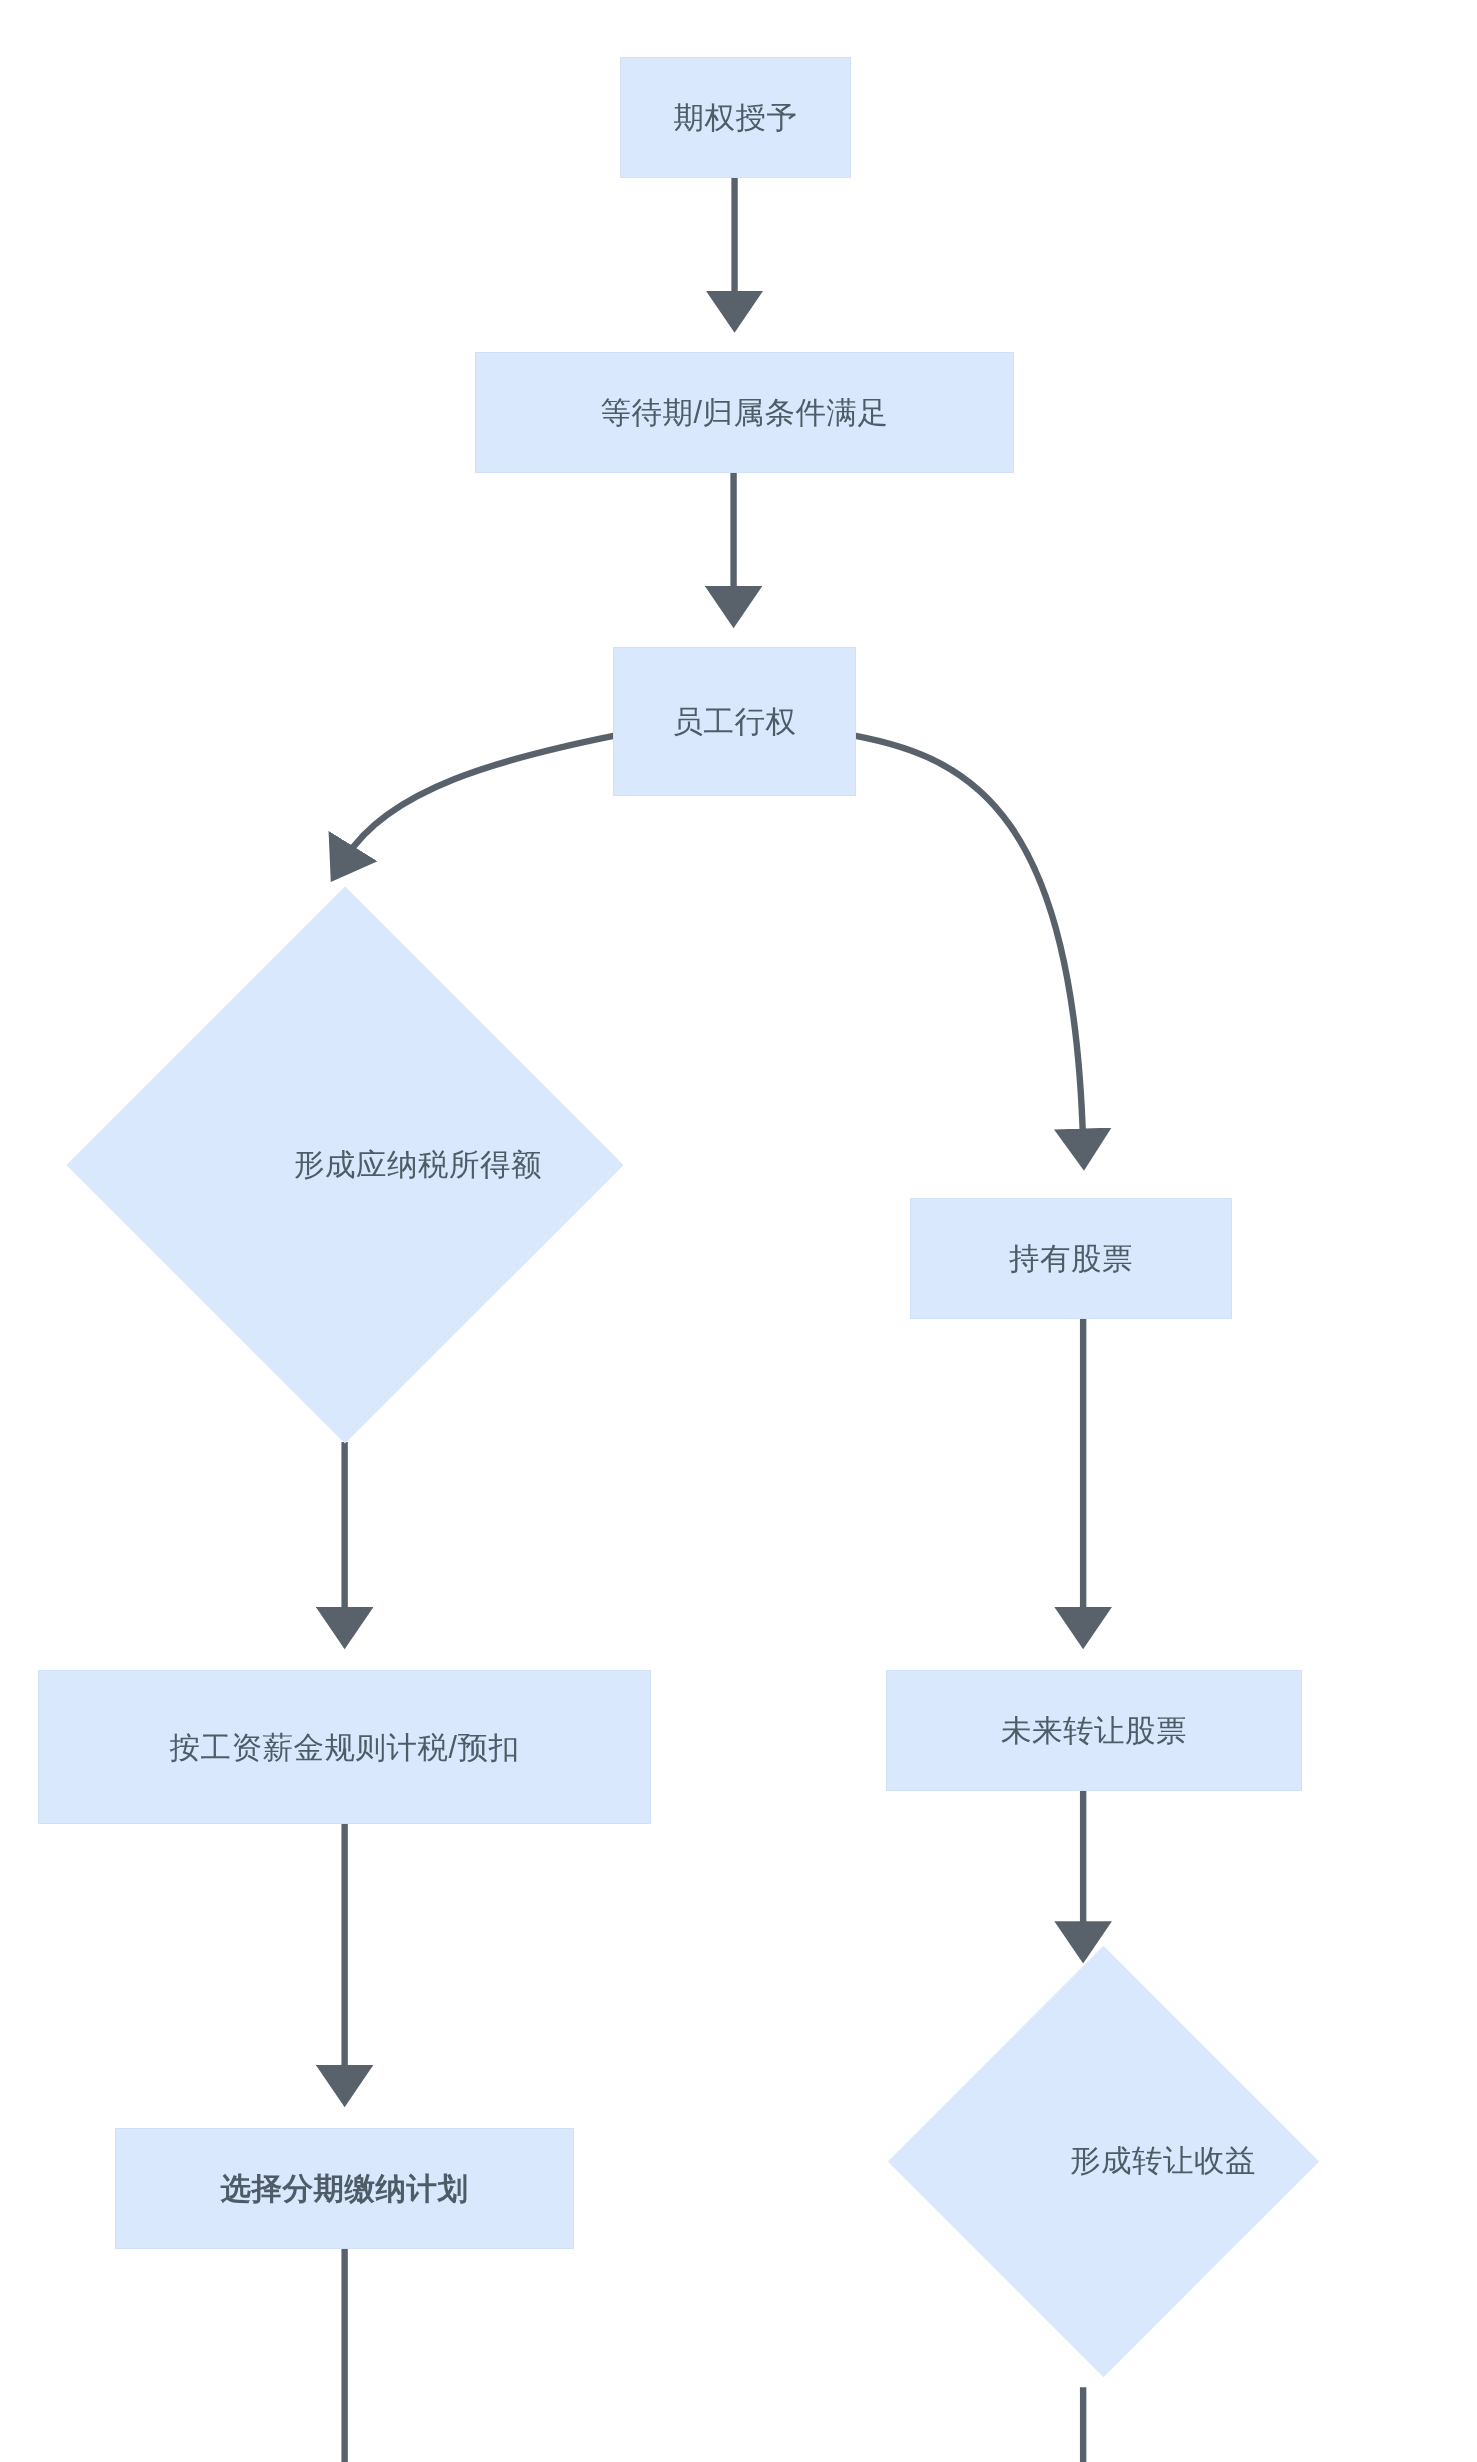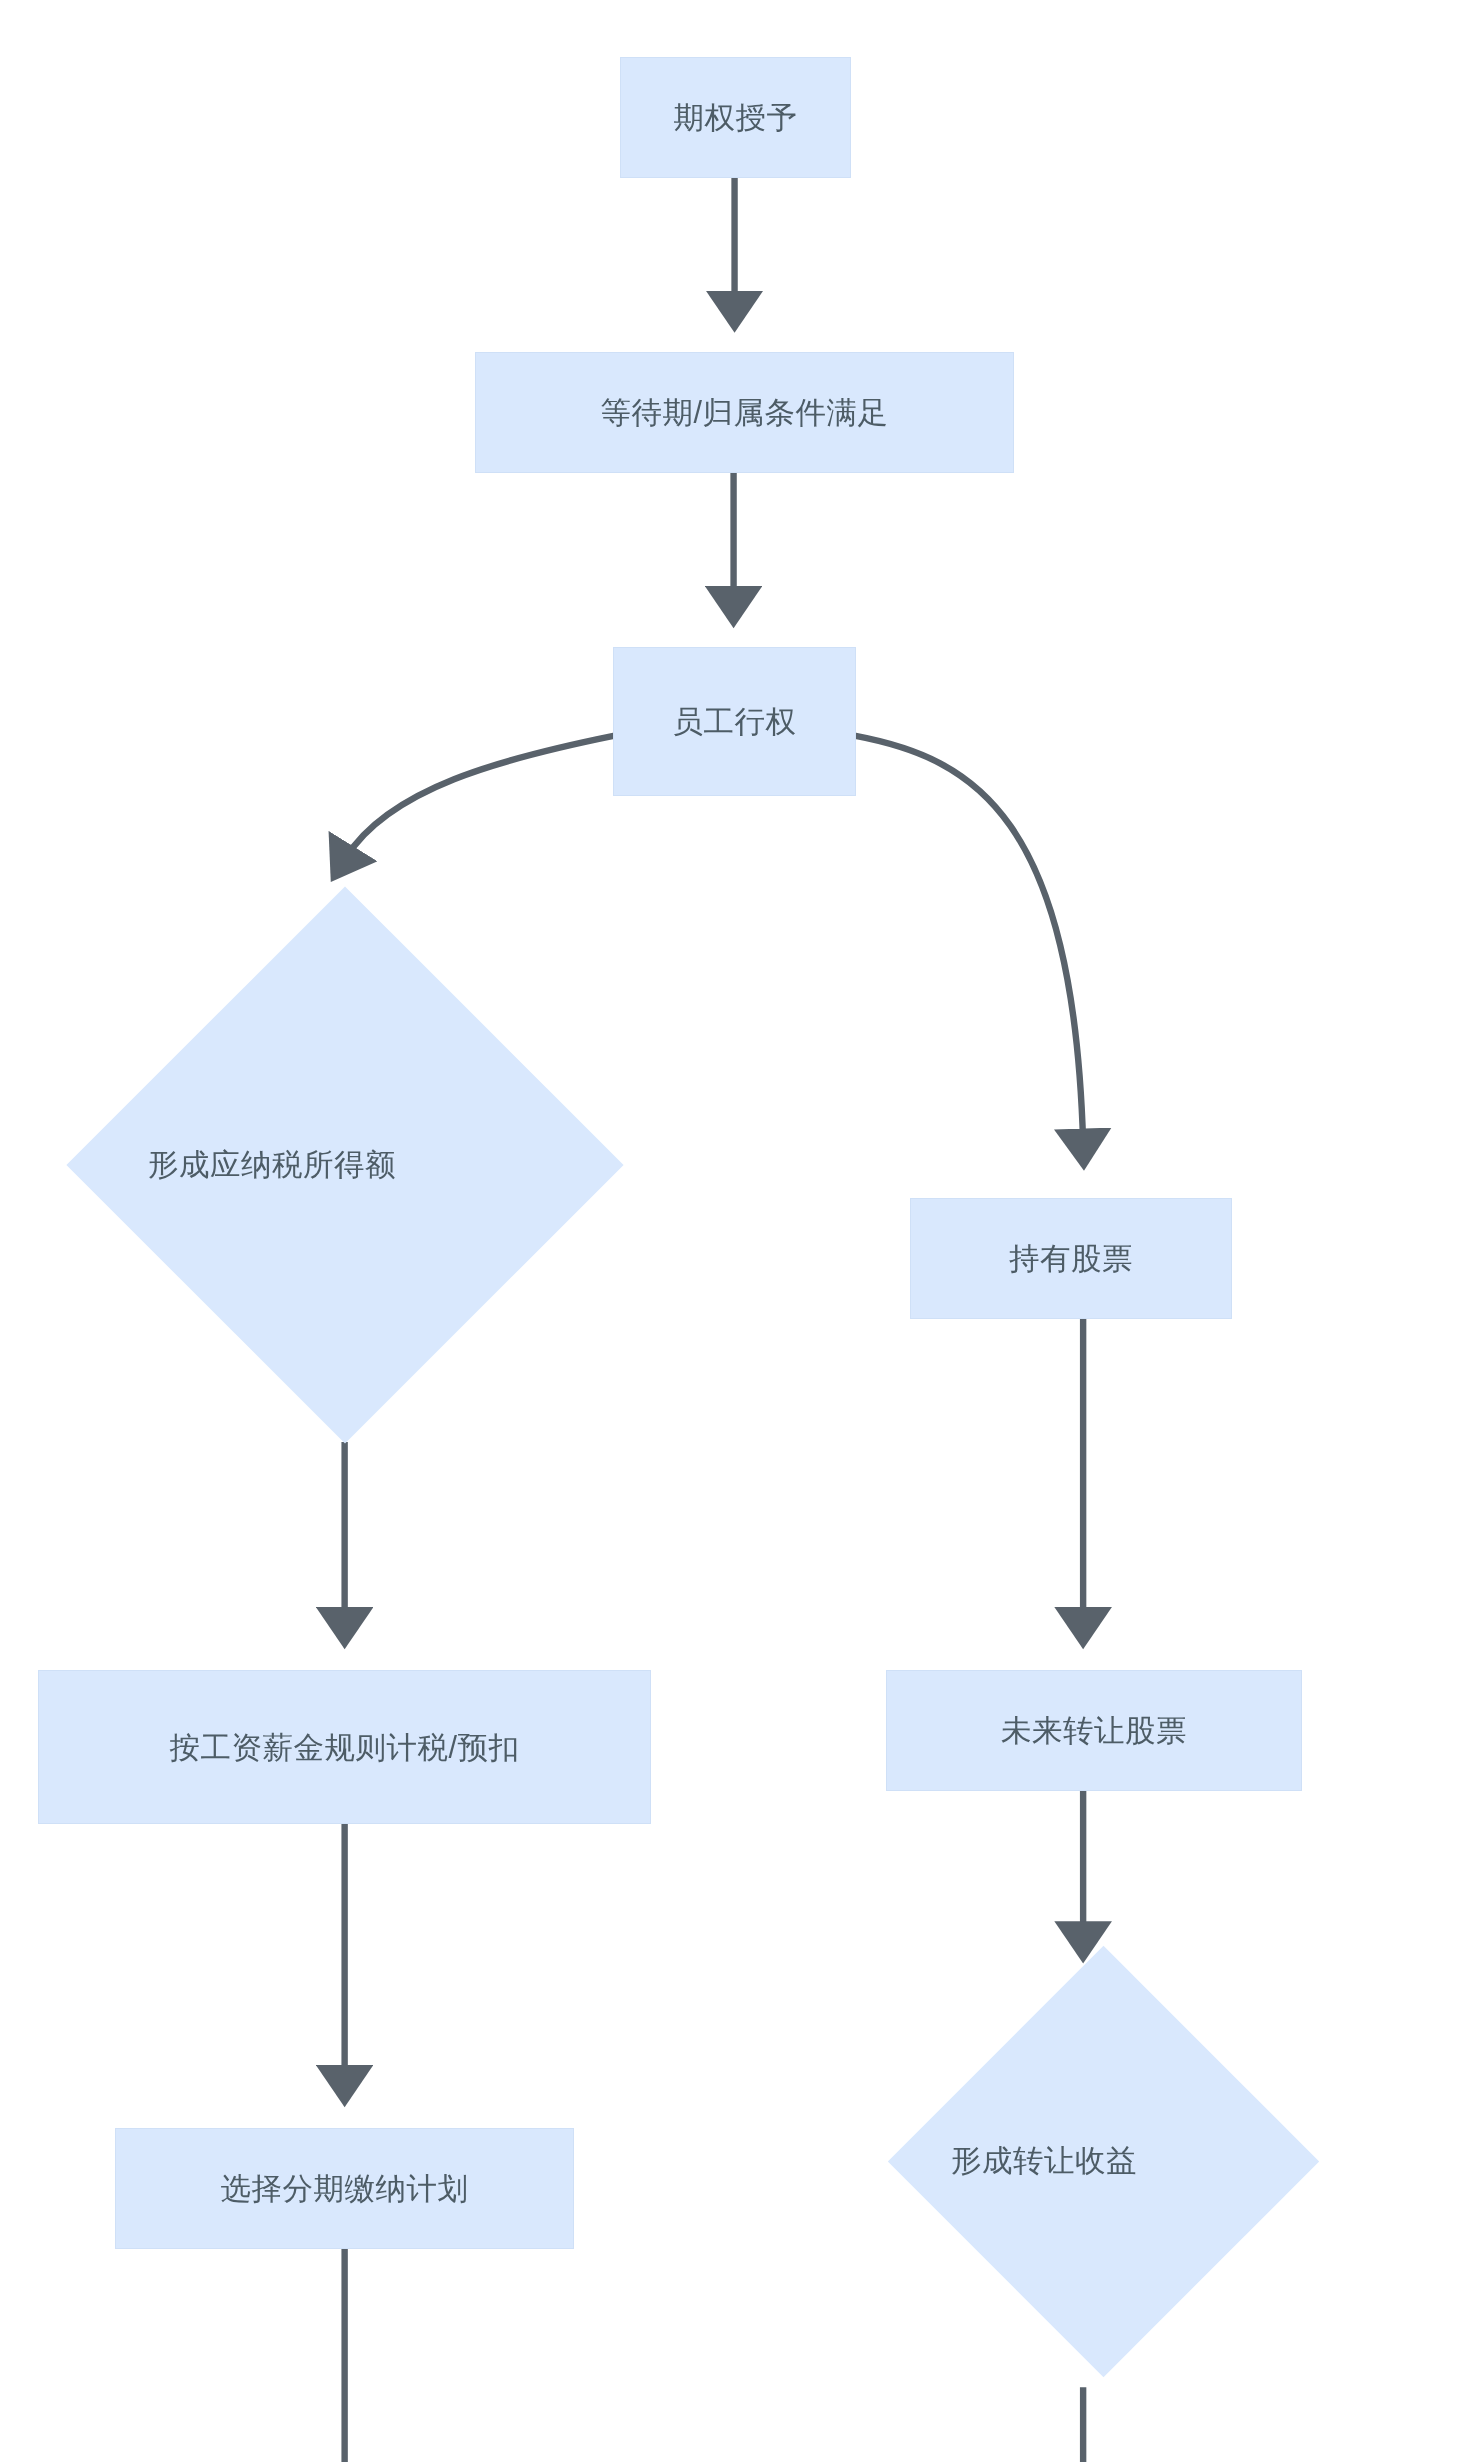--- a/index.html
+++ b/index.html
@@ -52,21 +52,21 @@
     transform: rotate(45deg);
   }
   .node-diamond-label {
     position: absolute;
     left: 0;
     top: 0;
     width: 100%;
     height: 100%;
     display: flex;
     align-items: center;
-    justify-content: flex-start;
+    justify-content: flex-end;
     color: #4d5c66;
     font-size: 30.5px;
     white-space: nowrap;
     letter-spacing: 0.5px;
   }
 </style>
 </head>
 <body>
 
 <div id="flow-root">
@@ -123,21 +123,21 @@
   </div>
 
   <div class="node node-rect" style="left:38px; top:1641px; width:613px; height:154px;">
     <span>按工资薪金规则计税/预扣</span>
   </div>
 
   <div class="node node-rect" style="left:886px; top:1641px; width:416px; height:121px;">
     <span>未来转让股票</span>
   </div>
 
-  <div class="node node-rect" style="left:115px; top:2099px; width:459px; height:121px;">
+  <div class="node node-rect" style="left:115px; top:2099px; width:459px; height:121px;font-weight:bold;">
     <span>选择分期缴纳计划</span>
   </div>
 
   <div class="node-diamond-wrap" style="left:951px; top:2009px; width:305px; height:305px;text-decoration:underline;">
     <div class="node-diamond-shape"></div>
     <div class="node-diamond-label">
       <span>形成转让收益</span>
     </div>
   </div>
 

